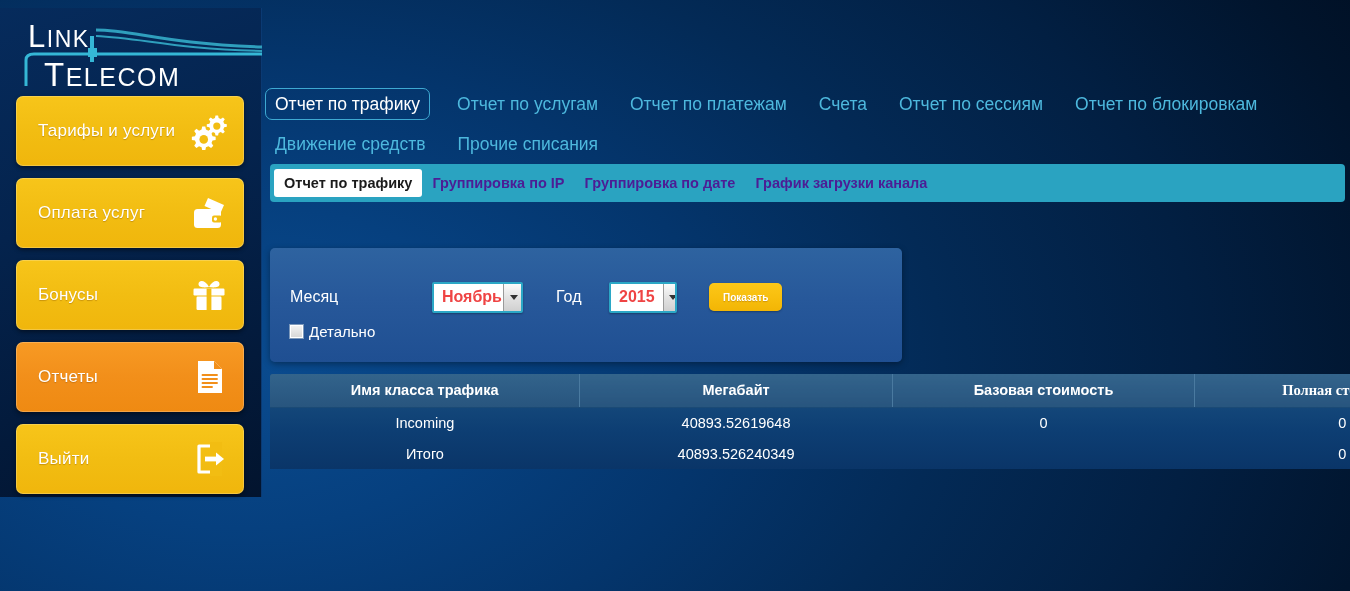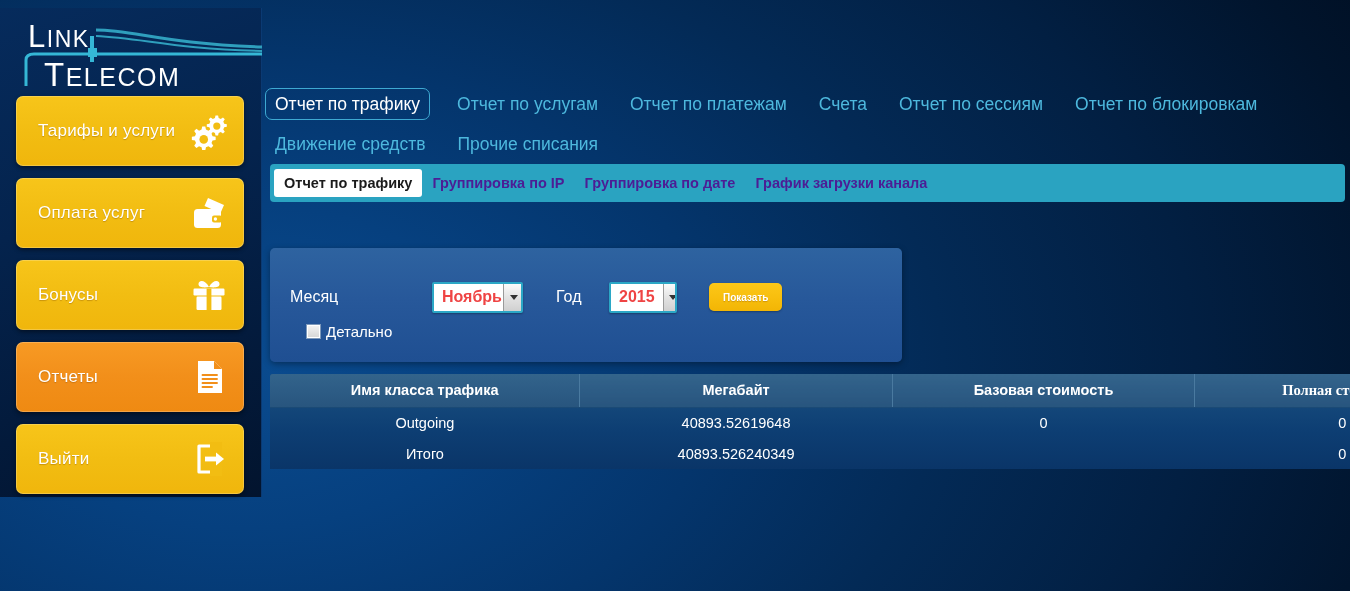--- a/index.html
+++ b/index.html
@@ -226,21 +226,21 @@
     font-size: 10px;
     font-weight: bold;
     font-family: inherit;
     cursor: pointer;
     text-shadow: 0 1px 1px rgba(150,90,0,0.4);
     box-shadow: 0 1px 2px rgba(0,0,0,0.3);
   }
 
   .check-row {
     position: absolute;
-    left: 37px; top: 75px;
+    left: 20px; top: 75px;
     display: flex;
     align-items: center;
     gap: 6px;
     cursor: pointer;
   }
   .check-box {
     width: 13px; height: 13px;
     background: linear-gradient(180deg, #f2f2f2, #d8d8d8);
     border: 1px solid #ffffff;
     outline: 1px solid #7d99bb;
@@ -444,21 +444,21 @@
       <thead>
         <tr>
           <th class="col-1">Имя класса трафика</th>
           <th class="col-2">Мегабайт</th>
           <th class="col-3">Базовая стоимость</th>
           <th class="col-4">Полная стоимость</th>
         </tr>
       </thead>
       <tbody>
         <tr>
-          <td>Outgoing</td>
+          <td>Incoming</td>
           <td>40893.52619648</td>
           <td>0</td>
           <td>0</td>
         </tr>
         <tr>
           <td>Итого</td>
           <td>40893.526240349</td>
           <td></td>
           <td>0</td>
         </tr>

